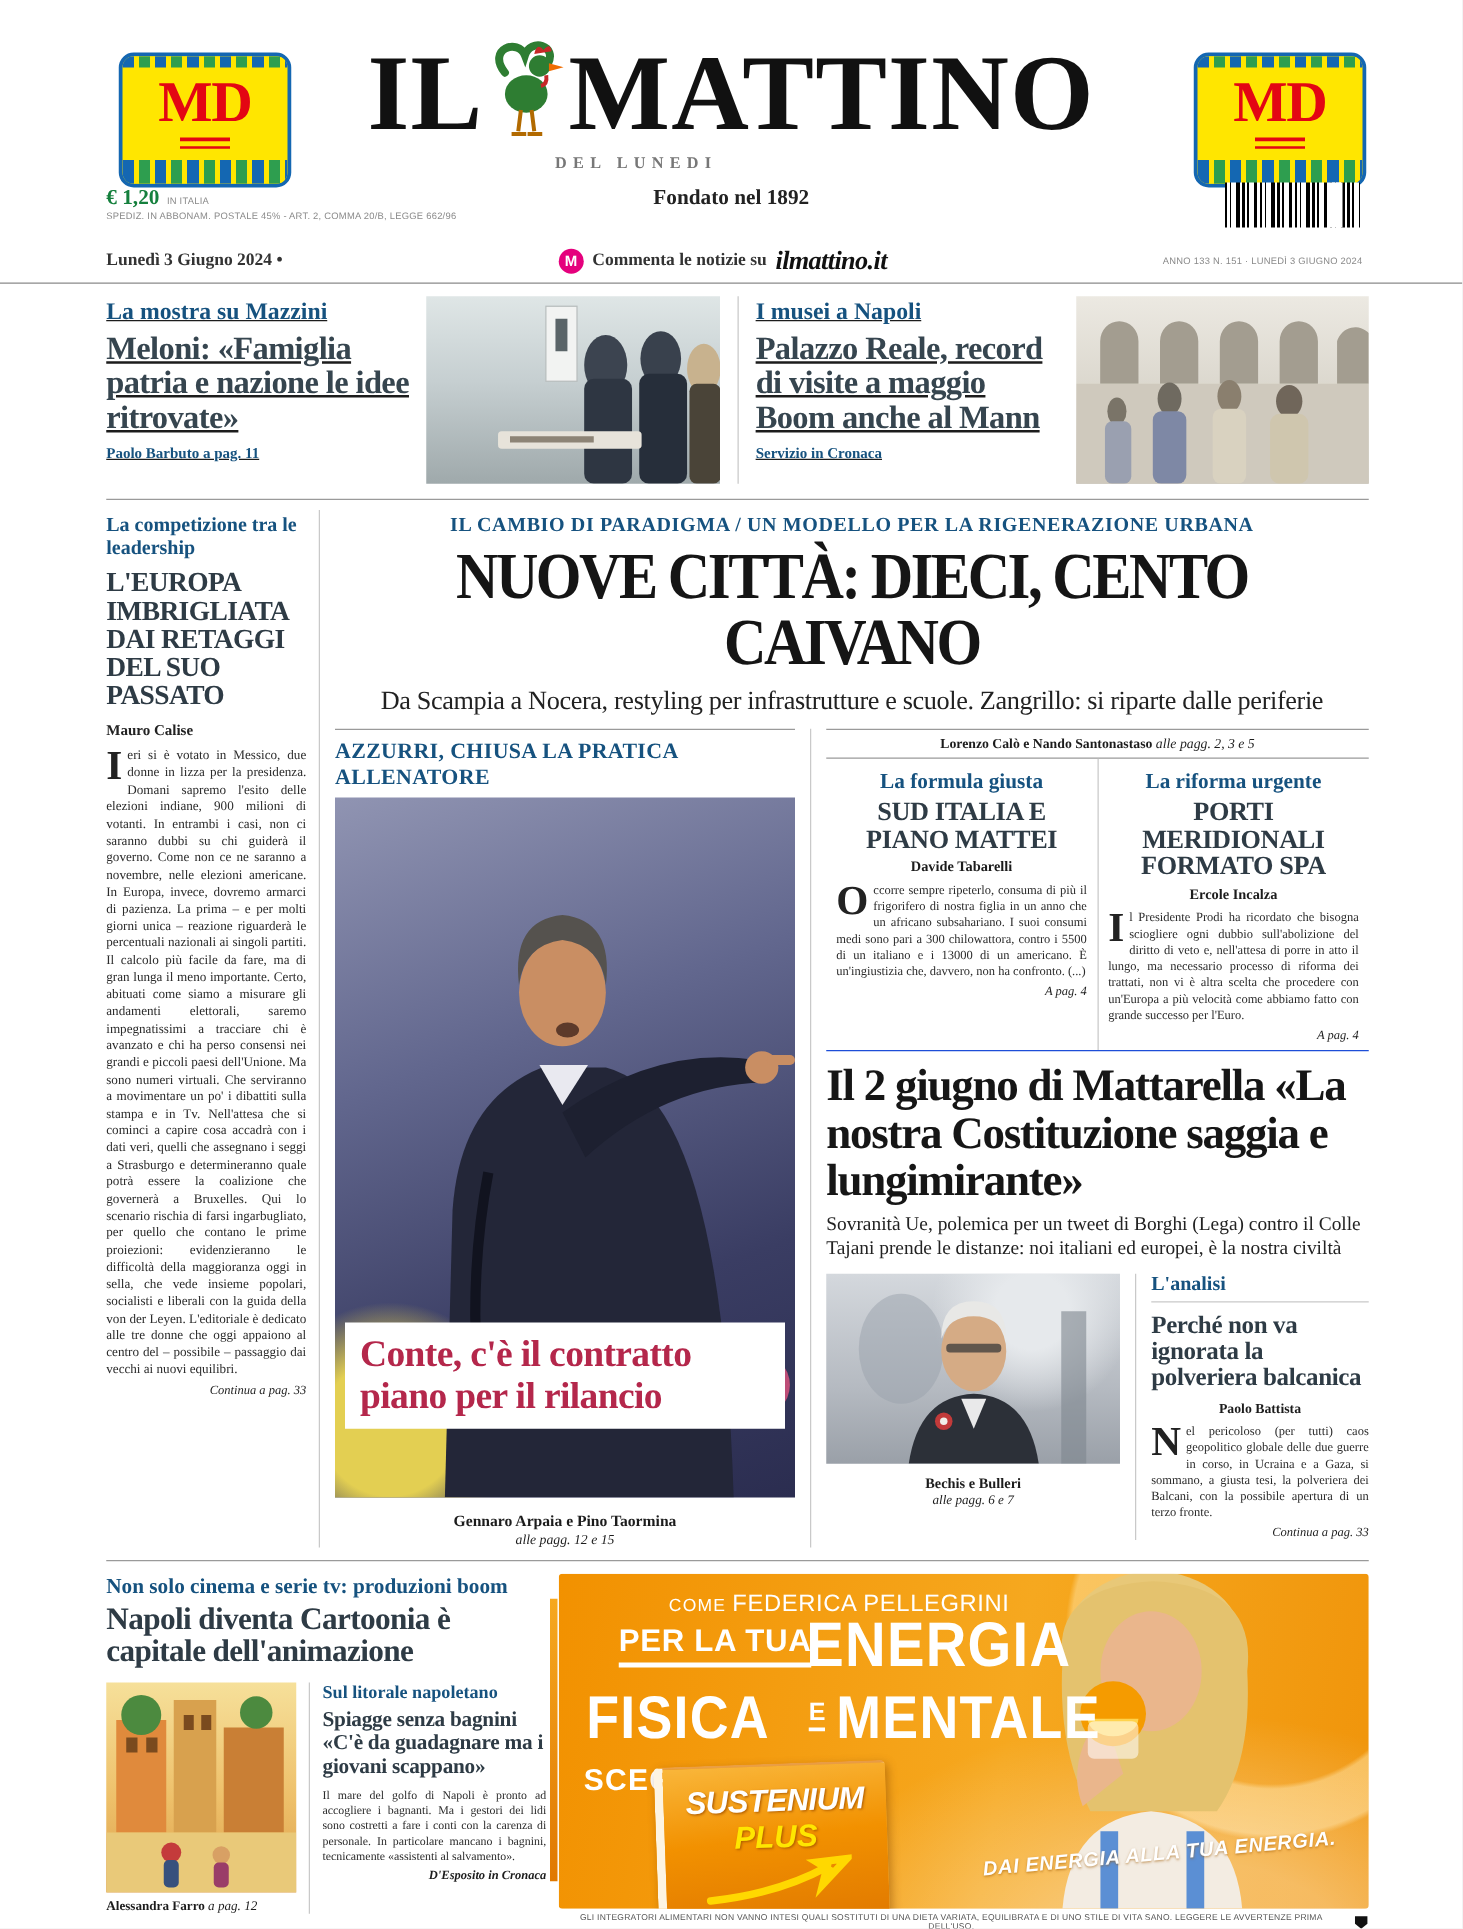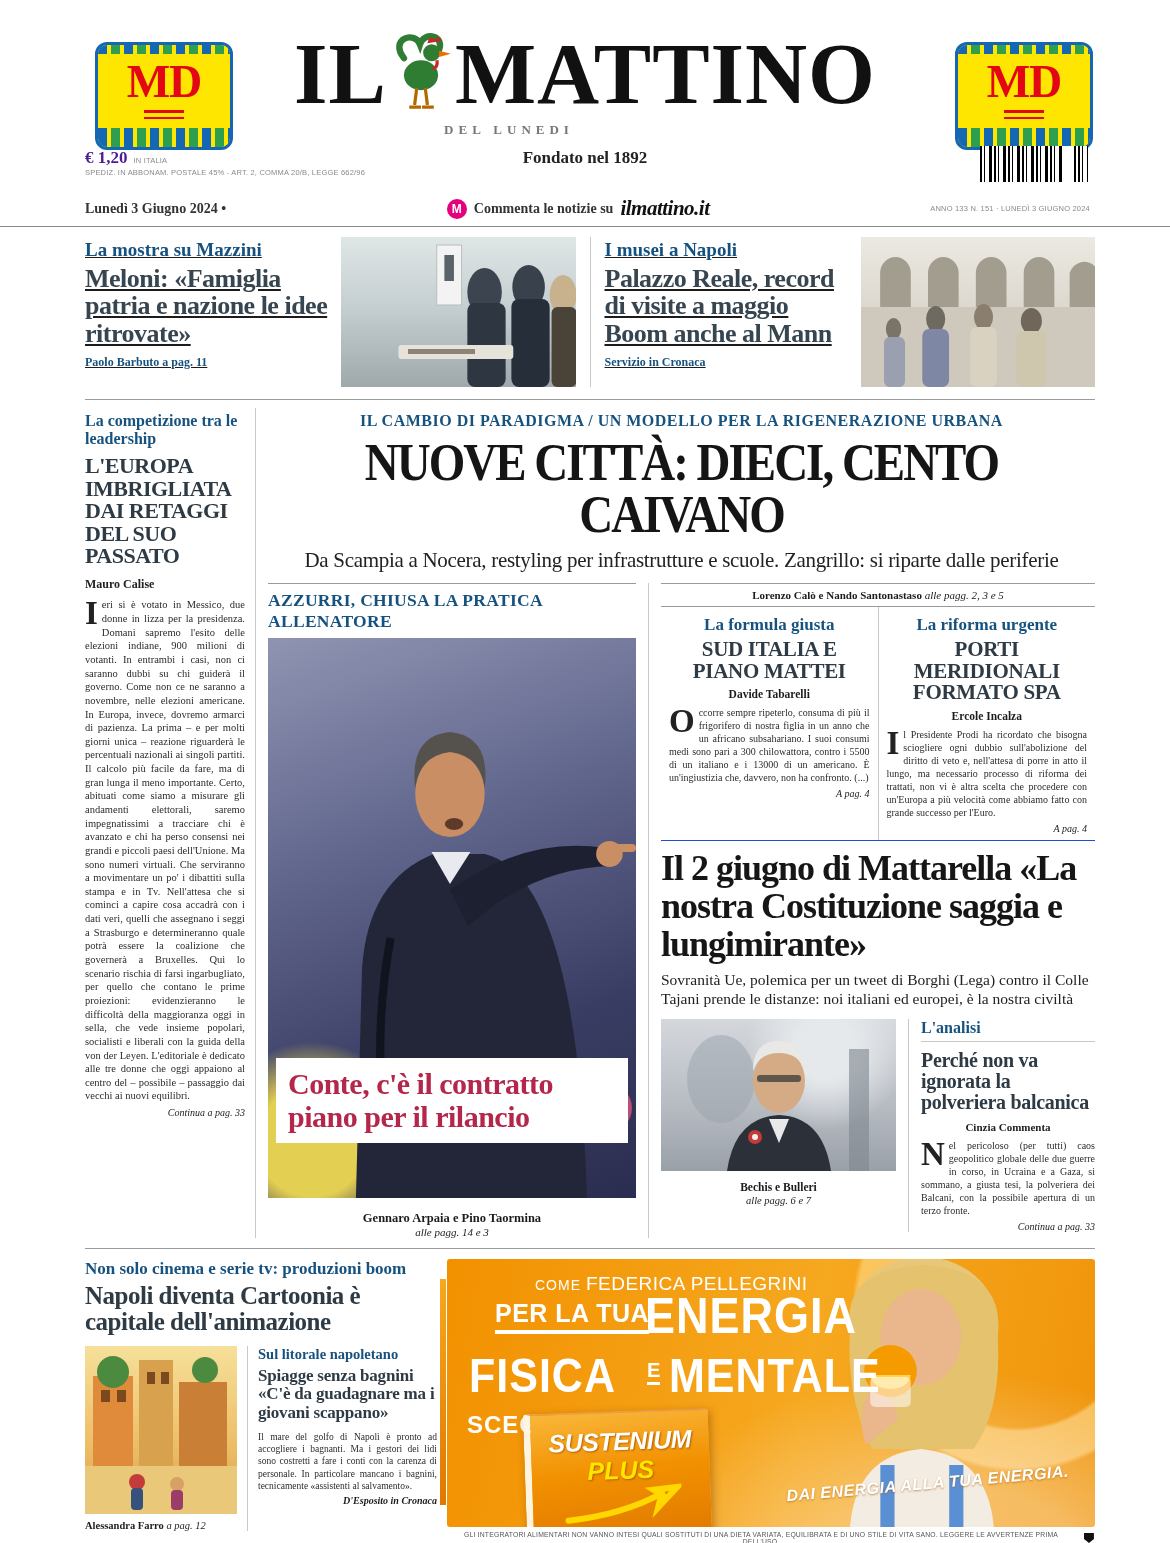--- a/index.html
+++ b/index.html
@@ -16,21 +16,21 @@
   .md-strip.bottom{position:absolute;bottom:0;left:0;right:0;}
   .md-label{font-family:"Liberation Serif",serif;font-weight:bold;color:#e30613;font-size:46px;line-height:56px;letter-spacing:-1px;}
   .md-lines{width:40px;margin:0 auto;border-top:3px solid #e30613;border-bottom:2px solid #e30613;height:4px;}
   .brand{position:absolute;top:28px;left:0;right:0;text-align:center;white-space:nowrap;}
   .brand-row{display:inline-flex;align-items:flex-start;}
   .brand-word{font-weight:bold;font-size:86px;line-height:92px;letter-spacing:1px;color:#111;}
   .rooster{margin:0 2px;}
   .del-lunedi{position:absolute;top:122px;left:0;right:152px;text-align:center;font-size:13px;letter-spacing:5px;color:#777;font-weight:bold;}
   .founded{position:absolute;top:148px;left:0;right:0;text-align:center;font-weight:bold;font-size:17px;color:#222;}
   .price-block{position:absolute;left:85px;top:148px;font-size:10px;color:#666;}
-  .price{font-size:17px;font-weight:bold;color:#4c1d95;display:inline-block;margin-right:6px;}
+  .price{font-size:17px;font-weight:bold;color:#15803d;display:inline-block;margin-right:6px;}
   .tiny{font-size:7.5px;color:#8a8a8a;letter-spacing:.2px;font-family:"Liberation Sans",sans-serif;}
   .barcode-wrap{position:absolute;right:82px;top:146px;width:108px;}
   .barcode{height:36px;background:repeating-linear-gradient(90deg,#000 0 2px,#fff 2px 4px,#000 4px 5px,#fff 5px 9px,#000 9px 12px,#fff 12px 14px);}
   .barcode-gap{position:absolute;top:146px;right:96px;width:10px;height:36px;background:#fff;}
   .date-row{position:absolute;left:85px;right:80px;top:196px;display:flex;align-items:center;justify-content:space-between;}
   .date-text{font-size:14px;font-weight:bold;color:#333;}
   .comment-center{display:flex;align-items:center;gap:7px;}
   .comment-icon{width:20px;height:20px;border-radius:50%;background:#e5007d;color:#fff;font-family:"Liberation Sans",sans-serif;
                 font-weight:bold;font-size:12px;display:flex;align-items:center;justify-content:center;}
   .comment-text{font-size:14px;font-weight:bold;color:#333;}
@@ -295,21 +295,21 @@
                 <ellipse cx="178" cy="156" rx="34" ry="43" fill="#c98e63"></ellipse>
                 <path d="M144 150 Q138 98 178 94 Q218 98 212 150 Q208 118 178 114 Q148 118 144 150 Z" fill="#55524e"></path>
                 <ellipse cx="182" cy="186" rx="9" ry="6" fill="#5d3a2a"></ellipse>
                 <path d="M160 214 L178 246 L198 214 Z" fill="#e9e9f0"></path>
                 <path d="M120 300 Q105 380 112 470" stroke="#11131f" stroke-width="8" fill="none"></path>
               </svg>
               <div class="conte-caption">Conte, c'è il contratto piano per il rilancio</div>
             </div>
             <div class="conte-byline">
               <span class="bn">Gennaro Arpaia e Pino Taormina</span>
-              <span class="bp">alle pagg. 14 e 3</span>
+              <span class="bp">alle pagg. 12 e 15</span>
             </div>
           </div>
 
           <div class="right-stack">
 
             <div class="rs-byline">
               <span class="bn">Lorenzo Calò e Nando Santonastaso</span>
               <span class="bp">alle pagg. 2, 3 e 5</span>
             </div>
 
@@ -350,21 +350,21 @@
                   </div>
                   <div class="matt-caption">
                     <span class="bn">Bechis e Bulleri</span>
                     <span class="bp">alle pagg. 6 e 7</span>
                   </div>
                 </div>
 
                 <div class="analysis">
                   <div class="kicker an-kicker">L'analisi</div>
                   <div class="an-headline">Perché non va ignorata la polveriera balcanica</div>
-                  <div class="an-author">Cinzia Commenta</div>
+                  <div class="an-author">Paolo Battista</div>
                   <p class="body dropcap" style="margin:0;">Nel pericoloso (per tutti) caos geopolitico globale delle due guerre in corso, in Ucraina e a Gaza, si sommano, a giusta tesi, la polveriera dei Balcani, con la possibile apertura di un terzo fronte.</p>
                   <div class="more">Continua a pag. 33</div>
                 </div>
               </div>
             </div>
 
           </div>
         </div>
       </div>
     </div>

